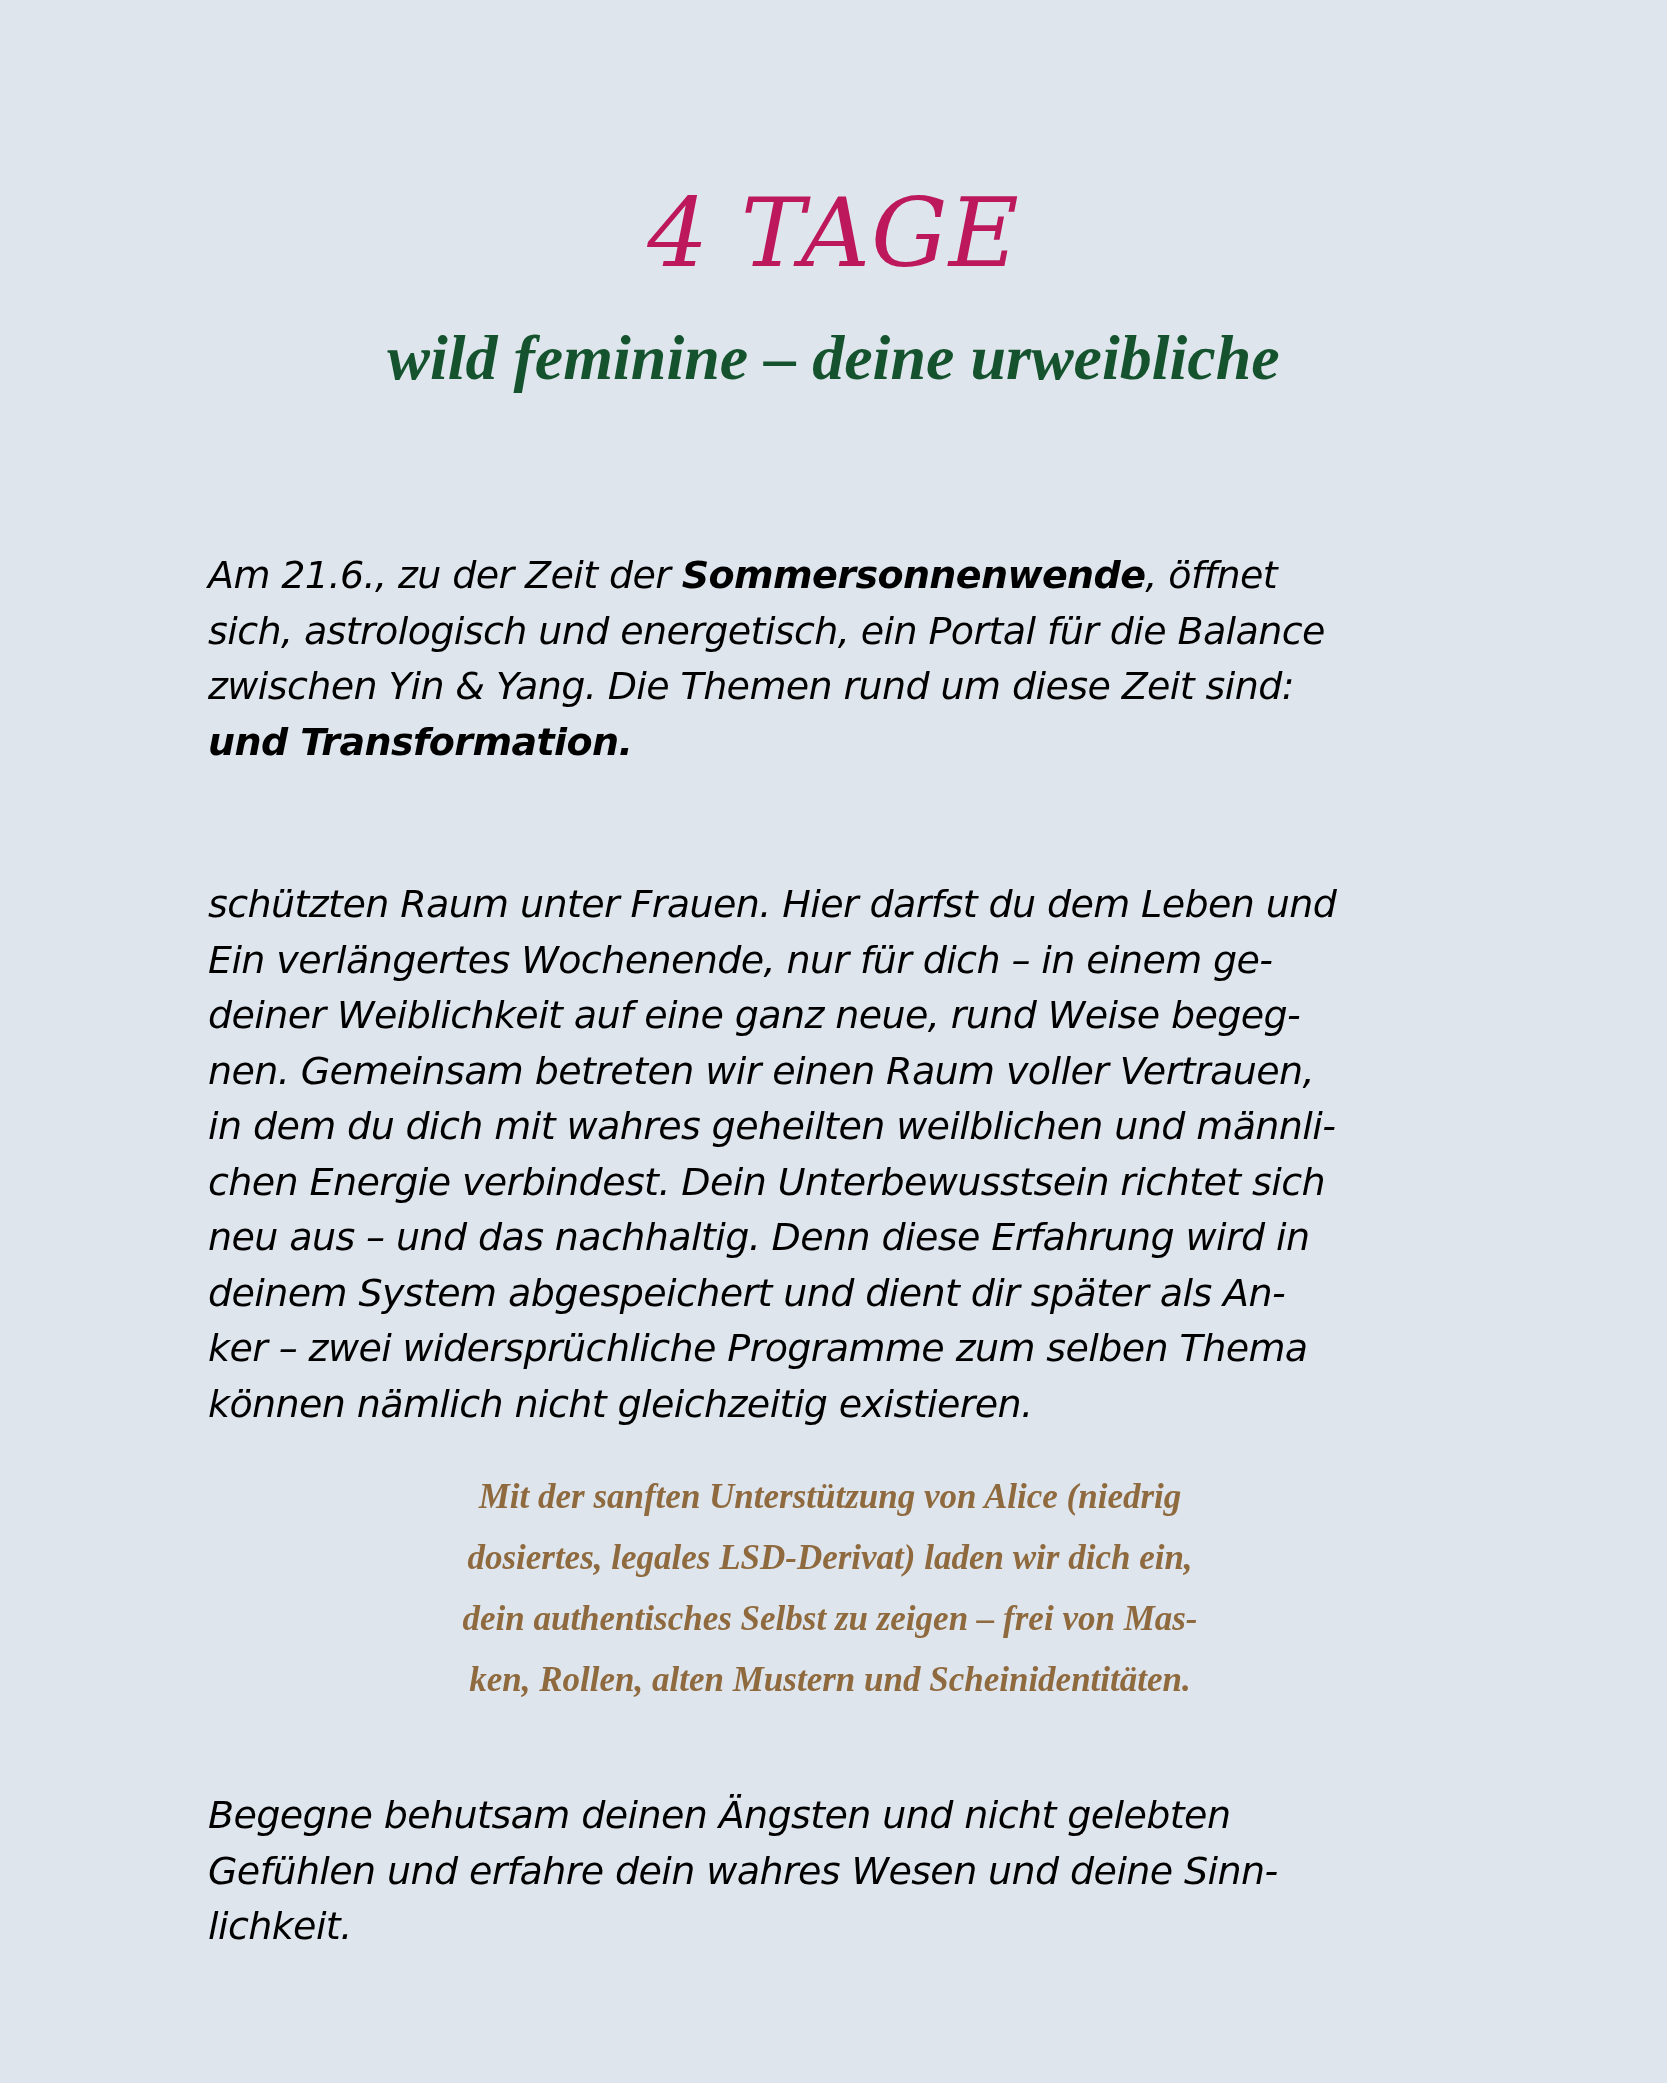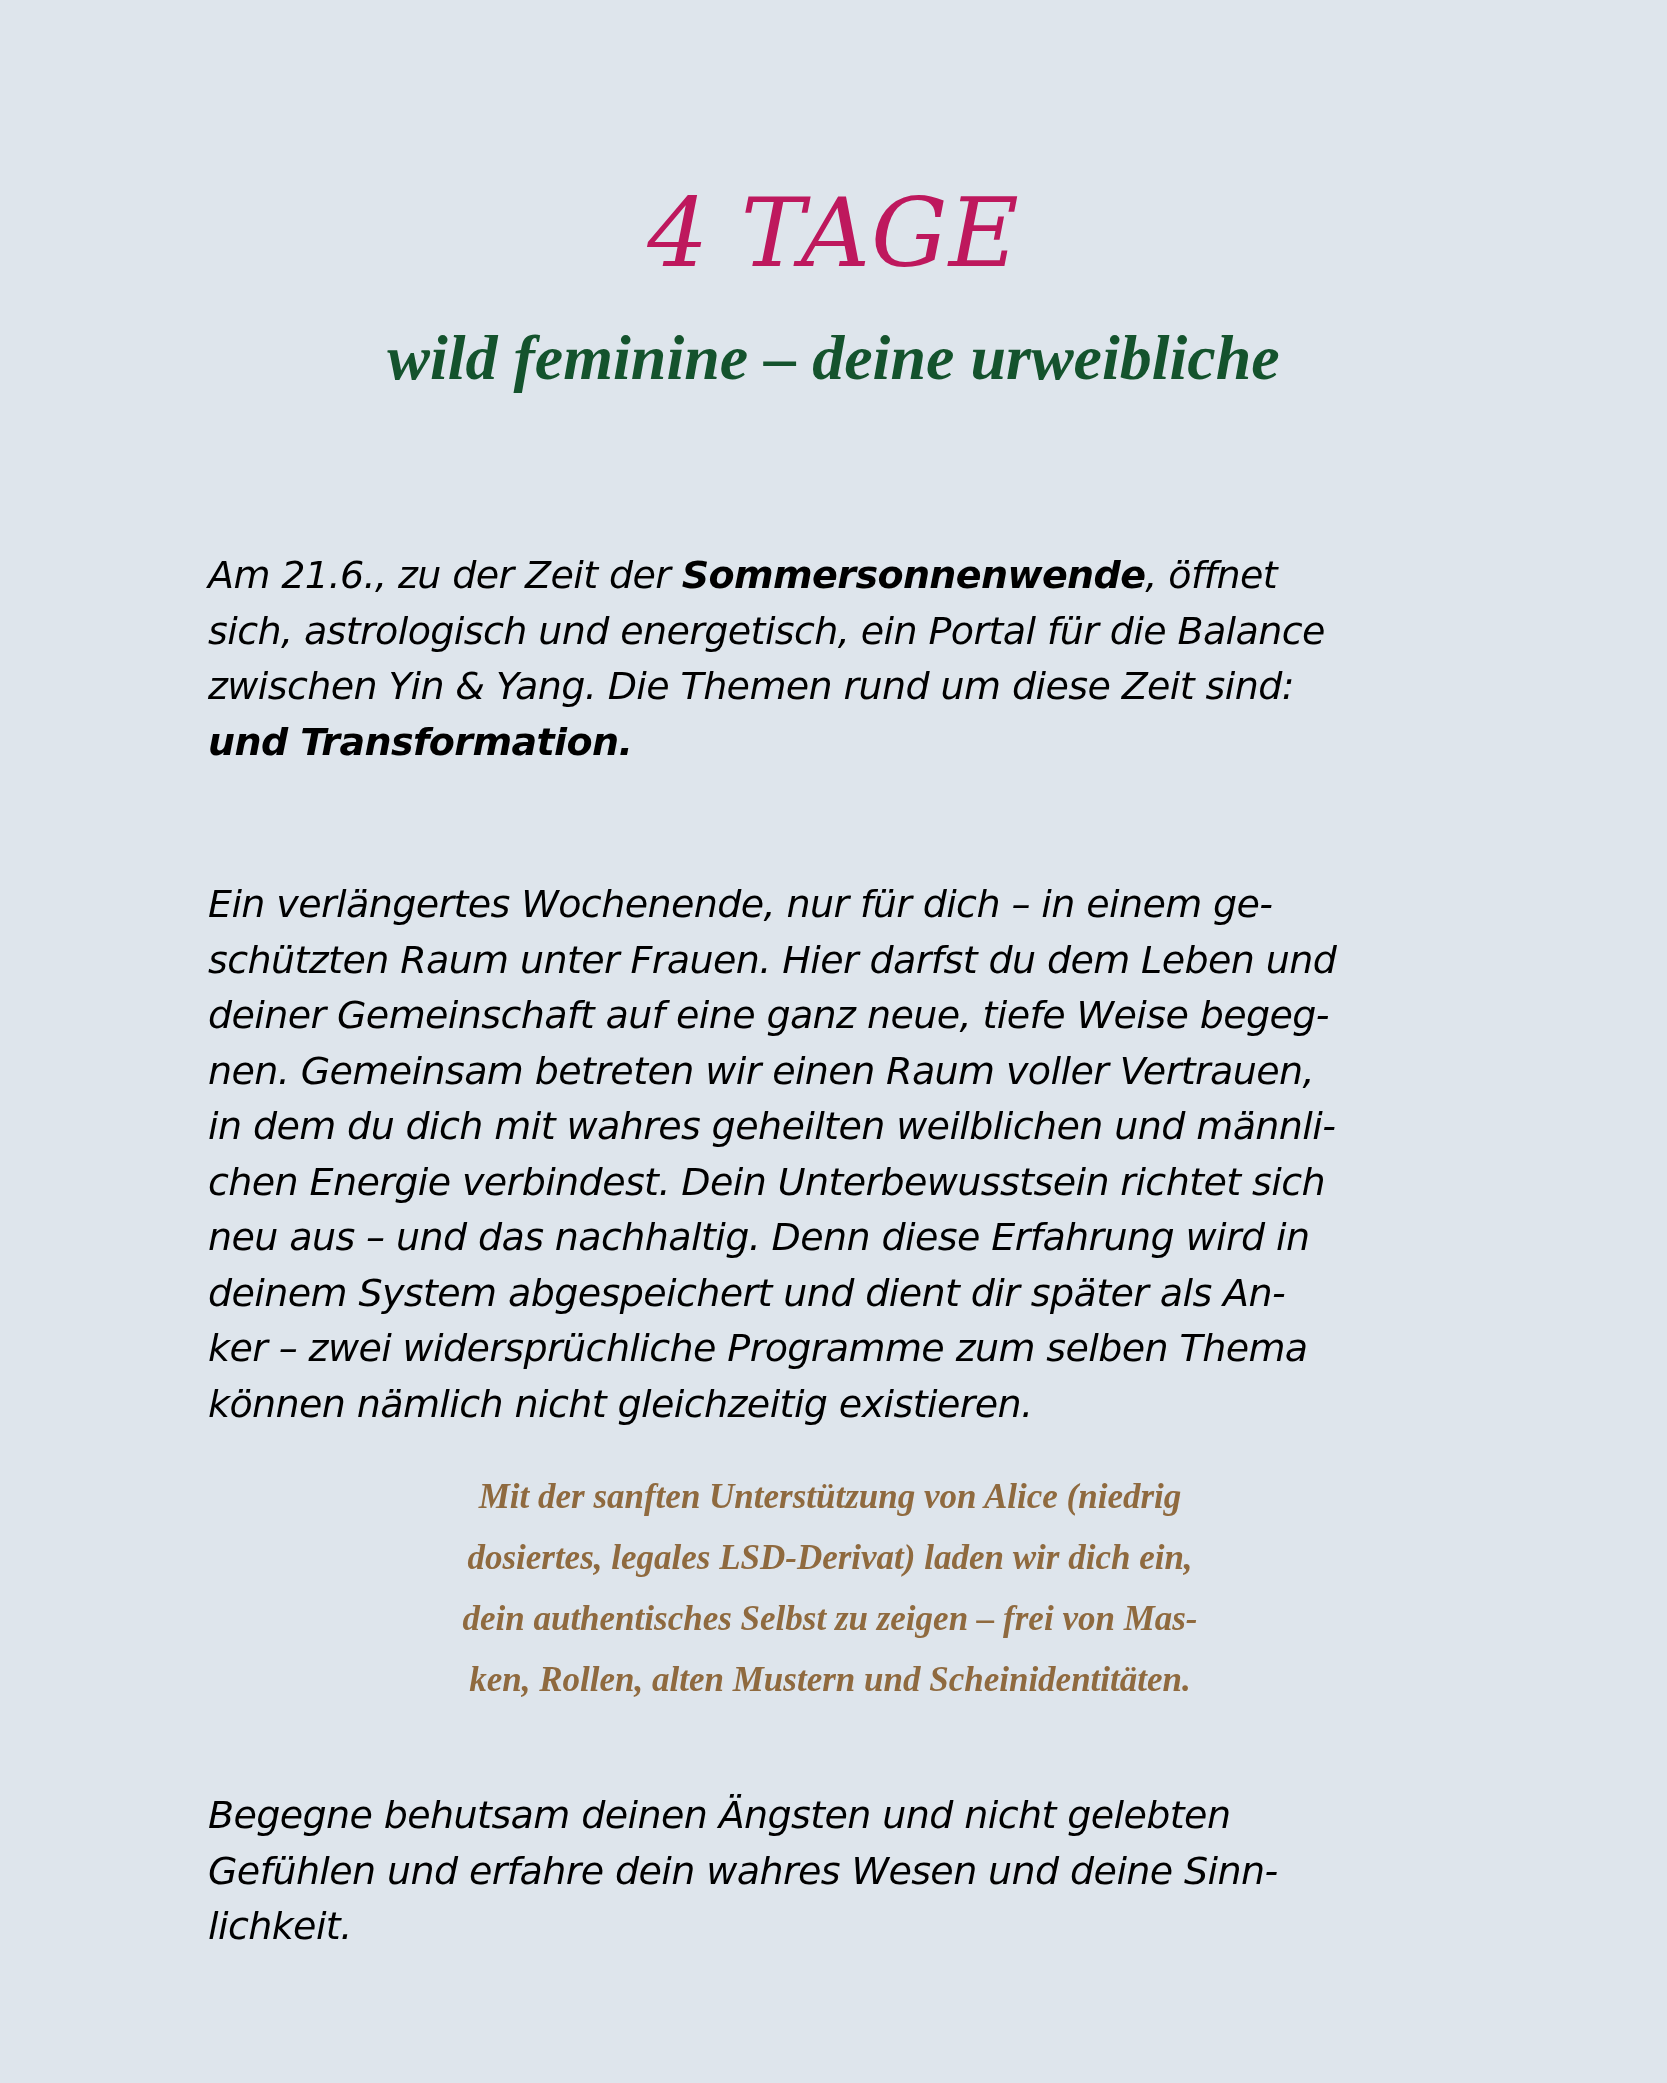--- a/index.html
+++ b/index.html
@@ -67,23 +67,23 @@
 </h2>
 
 <p class="body-text p1">
   <span class="line"><span>Am 21.6., zu der Zeit der </span><span class="bold">Sommersonnenwende</span><span>, öffnet</span></span>
   <span class="line">sich, astrologisch und energetisch, ein Portal für die Balance</span>
   <span class="line">zwischen Yin &amp; Yang. Die Themen rund um diese Zeit sind:</span>
   <span class="line bold">und Transformation.</span>
 </p>
 
 <p class="body-text p2">
+  <span class="line">schützten Raum unter Frauen. Hier darfst du dem Leben und</span>
   <span class="line">Ein verlängertes Wochenende, nur für dich – in einem ge-</span>
-  <span class="line">schützten Raum unter Frauen. Hier darfst du dem Leben und</span>
-  <span class="line">deiner Gemeinschaft auf eine ganz neue, tiefe Weise begeg-</span>
+  <span class="line">deiner Weiblichkeit auf eine ganz neue, rund Weise begeg-</span>
   <span class="line">nen. Gemeinsam betreten wir einen Raum voller Vertrauen,</span>
   <span class="line">in dem du dich mit wahres geheilten weilblichen und männli-</span>
   <span class="line">chen Energie verbindest. Dein Unterbewusstsein richtet sich</span>
   <span class="line">neu aus – und das nachhaltig. Denn diese Erfahrung wird in</span>
   <span class="line">deinem System abgespeichert und dient dir später als An-</span>
   <span class="line">ker – zwei widersprüchliche Programme zum selben Thema</span>
   <span class="line">können nämlich nicht gleichzeitig existieren.</span>
 </p>
 
 <p class="quote">

